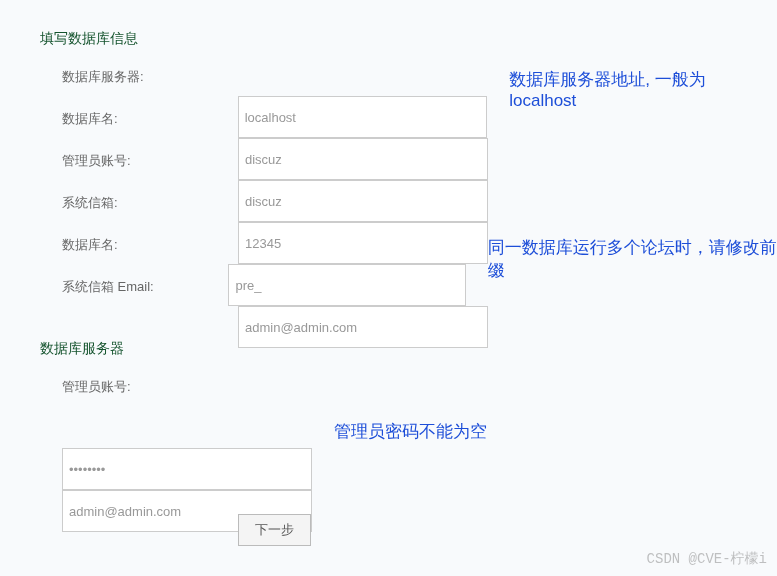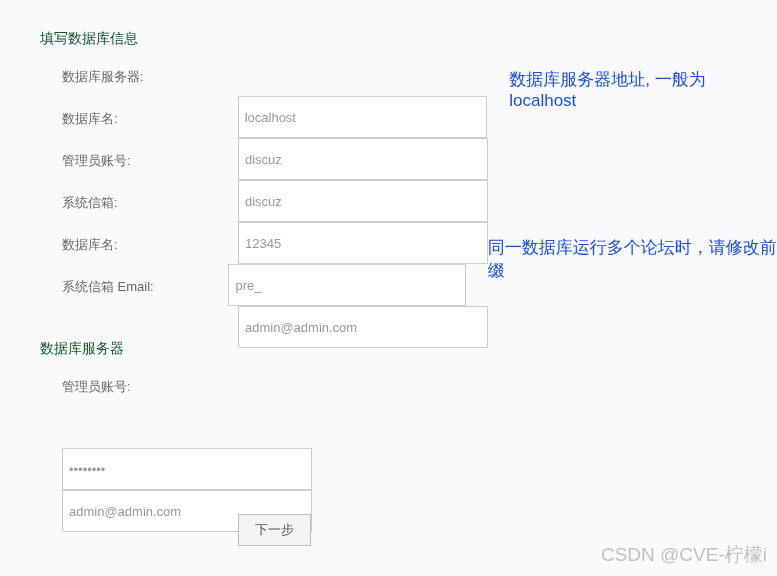--- a/index.html
+++ b/index.html
@@ -66,22 +66,23 @@
       font-size: 13px;
       color: #555;
       cursor: pointer;
       font-family: inherit;
     }
     .watermark {
       position: absolute;
       right: 10px;
       bottom: 8px;
       color: rgba(120,120,120,0.45);
-      font-size: 19px;
+      font-size: 14px;
       pointer-events: none;
+      font-family: Liberation Mono, monospace;
     }
   </style>
 </head>
 <body>
 
 <div class="container">
 
   <h3 class="section-title">填写数据库信息</h3>
   <div class="form-group">
 
@@ -127,20 +128,21 @@
   <h3 class="section-title">数据库服务器</h3>
   <div class="form-group">
 
     <div class="row">
       <span class="label">管理员账号:</span>
       <span class="hint"></span>
     </div>
 
     <div class="row">
       <input class="input" type="password" value="pki12345" style="">
+      <span class="hint">管理员密码不能为空</span>
     </div>
 
 
     <div class="row">
       <input class="input" type="text" value="admin@admin.com" style="">
       <span class="hint"></span>
     </div>
 
   </div>
 

